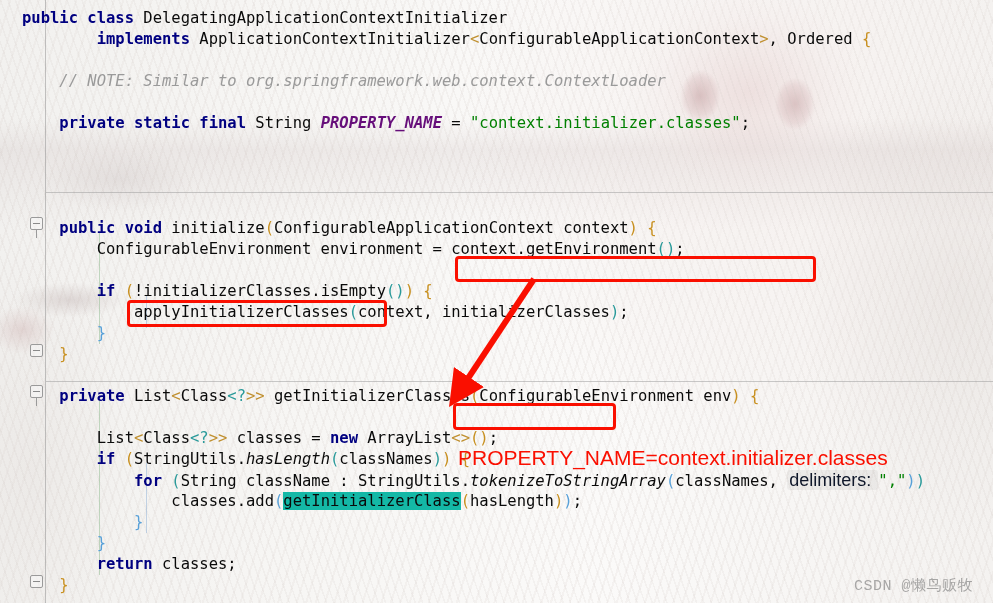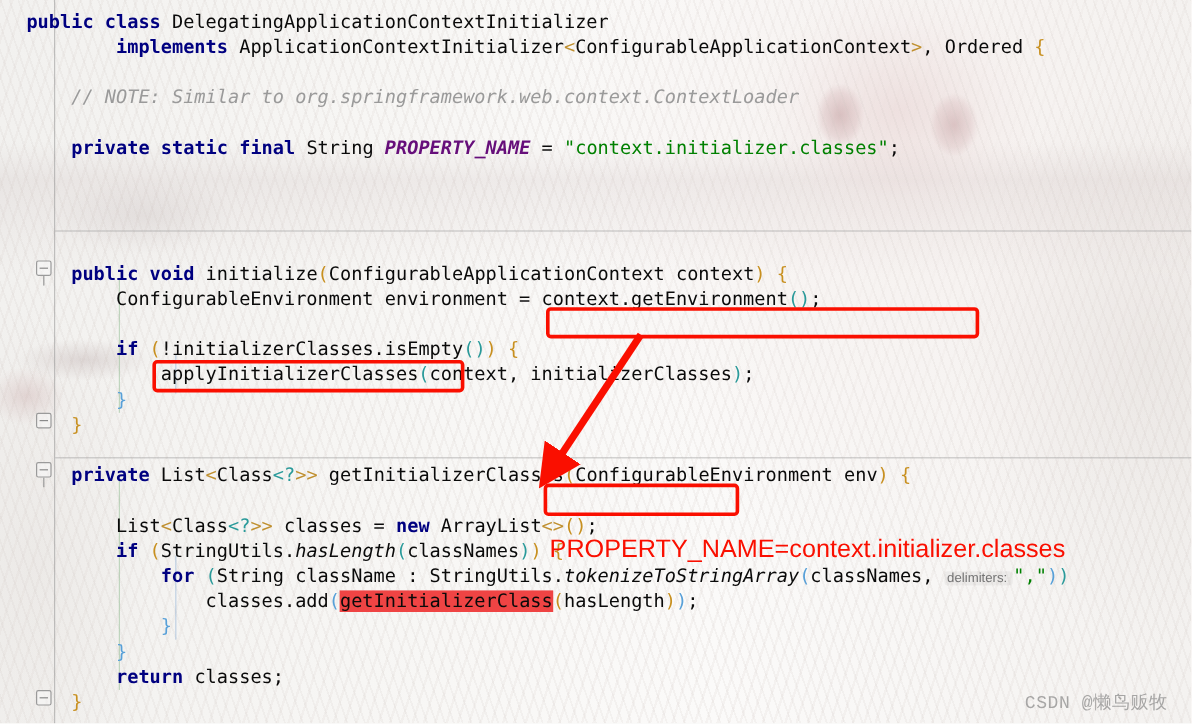--- a/index.html
+++ b/index.html
@@ -127,29 +127,29 @@
   .str  { color: #008000; }
   .cmt  { color: #9a9a9a; font-style: italic; }
   .ann  { color: #808000; }
   .num  { color: #0000ff; }
   .fld  { color: #660e7a; font-style: italic; font-weight: bold; }
   .gen  { color: #c09030; }
   .br1  { color: #c89020; }
   .br2  { color: #2a9a9a; }
   .br3  { color: #58a0d8; }
   .hint {
-    color: #737373;
+    color: #0f172a;
     background: rgba(0,0,0,0.045);
     border-radius: 3px;
     padding: 0 2px;
-    font-size: 11px;
+    font-size: 18px;
     font-family: "Liberation Sans", sans-serif;
     font-style: normal;
   }
-  .hl-green { background: #ef4444; }
+  .hl-green { background: #14b8a6; }
 
   
   #annotations {
     position: absolute;
     inset: 0;
     pointer-events: none;
   }
   .redbox {
     position: absolute;
     border: 3px solid #fa0f00;

